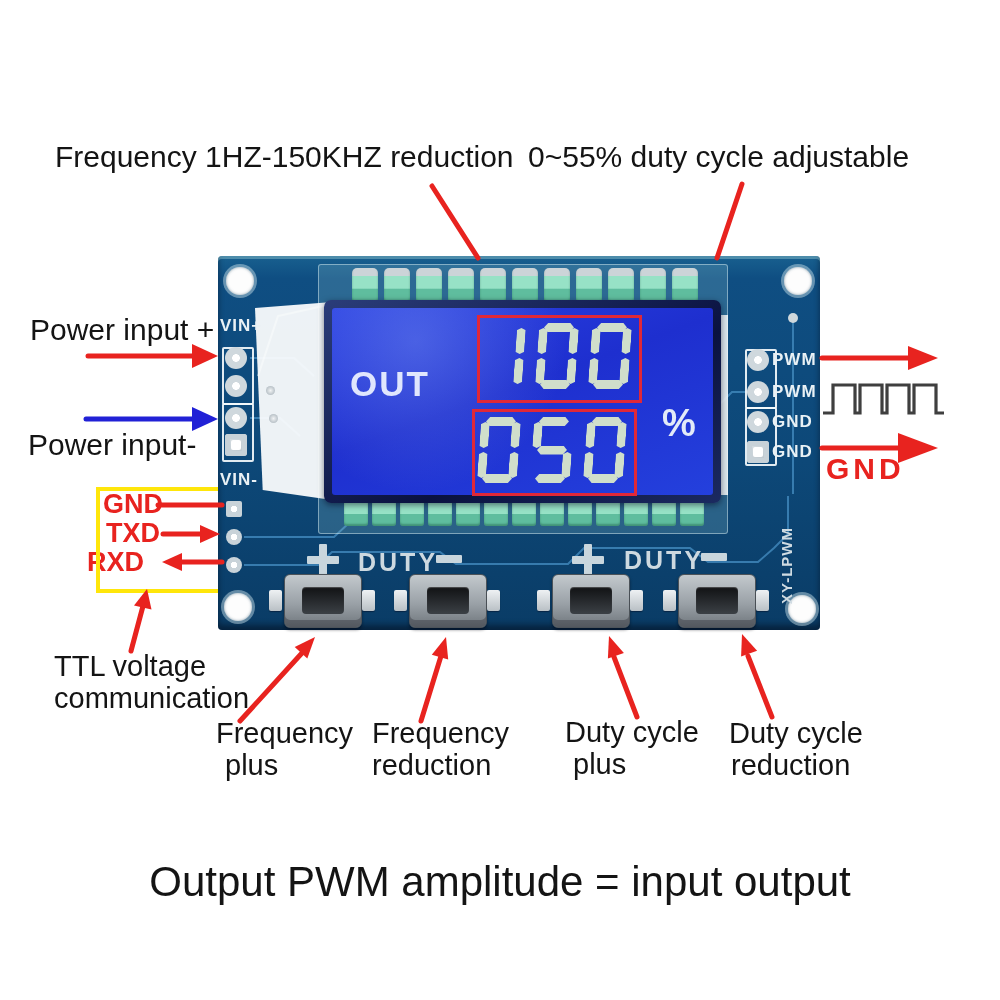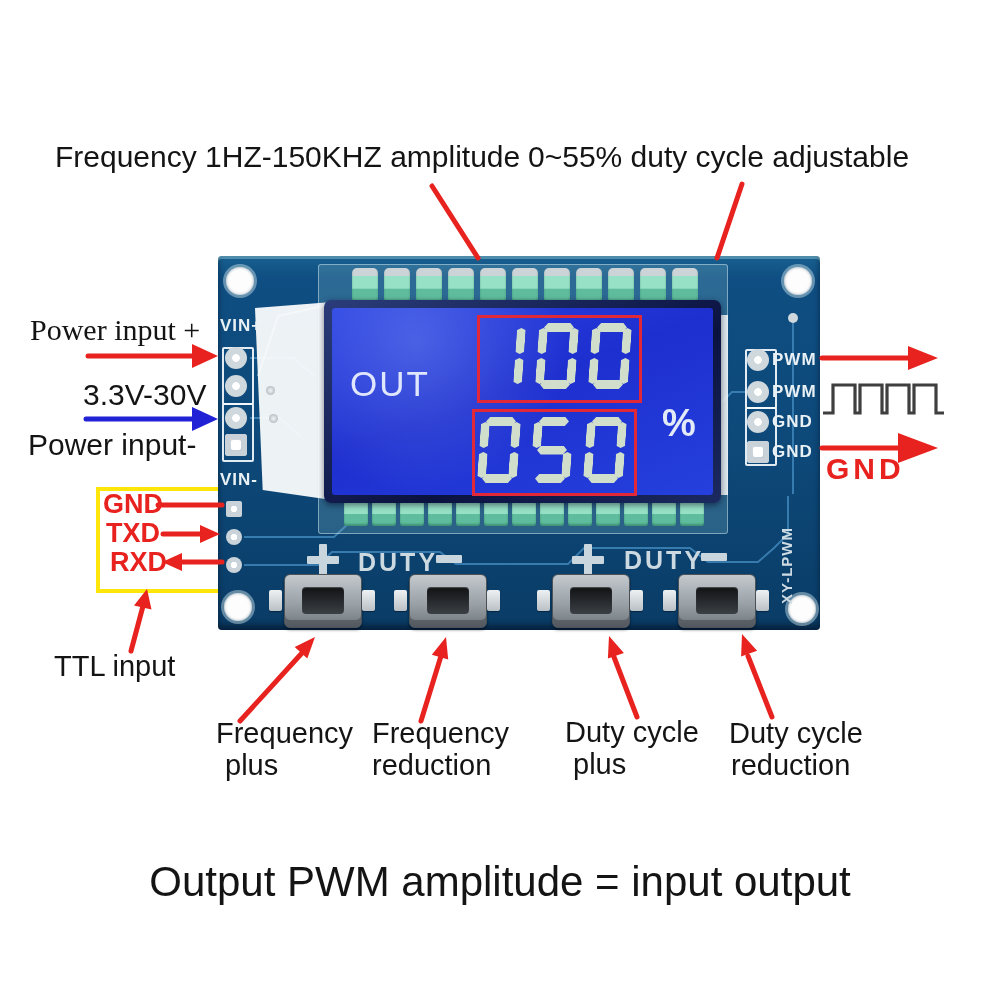--- a/index.html
+++ b/index.html
@@ -31,21 +31,21 @@
   .zrow{position:absolute;display:flex;}
   .zc{border-radius:5px 5px 3px 3px;
       background:linear-gradient(180deg,#ccd4d8 0 24%,#97e2c6 25% 60%,#5fbd9e 61% 100%);
       box-shadow:inset 0 -2px 2px rgba(20,80,60,.4);}
   #lcd-frame{position:absolute;left:106px;top:44px;width:397px;height:203px;border-radius:7px;
          background:linear-gradient(150deg,#2b3d7a,#0a1240 60%,#1b2a60);
          box-shadow:0 2px 6px rgba(0,0,20,.5);}
   #lcd{position:absolute;left:8px;top:8px;width:381px;height:187px;border-radius:3px;
        background:radial-gradient(circle at 22% 18%, rgba(170,200,255,.28), transparent 45%),
                   linear-gradient(160deg,#2a40e2 0%,#1e2fcf 45%,#2440dd 100%);}
-  #out-label{position:absolute;left:18px;top:56px;font-size:35px;font-weight:400;
+  #out-label{position:absolute;left:18px;top:56px;font-size:35px;font-weight:700;
        color:#e9efff;letter-spacing:2px;opacity:.95;}
   #pct{position:absolute;left:330px;top:94px;font-size:38px;font-weight:700;color:#e2eaf8;}
   .valbox{position:absolute;border:3px solid #e02838;}
   .digits{position:absolute;display:flex;gap:13px;}
   .dig{position:relative;width:40px;height:66px;transform:skewX(-4deg);}
   .sg{position:absolute;background:#d6e4ca;opacity:.97;}
   .sh{height:9px;left:5px;width:30px;clip-path:polygon(13% 0,87% 0,100% 50%,87% 100%,13% 100%,0 50%);}
   .sv{width:9px;height:26px;clip-path:polygon(0 9%,50% 0,100% 9%,100% 91%,50% 100%,0 91%);}
   
   .btn{position:absolute;width:76px;height:52px;border-radius:6px;
@@ -73,34 +73,34 @@
   #ybox{position:absolute;left:96px;top:487px;width:128px;height:98px;border:4px solid #ffe60a;z-index:1;}
   #overlay{position:absolute;left:0;top:0;width:1000px;height:1000px;z-index:5;pointer-events:none;}
   .co{line-height:32px;}
   #caption{position:absolute;left:0;top:858px;width:1000px;text-align:center;font-size:42px;color:#141414;}
 </style>
 </head>
 <body>
 
 <div id="canvas">
 
-  <div class="blk" style="left:55px;top:140px;">Frequency 1HZ-150KHZ amplitude</div>
+  <div class="blk" style="left:55px;top:140px;">Frequency 1HZ-150KHZ reduction</div>
   <div class="blk" style="left:528px;top:140px;">0~55% duty cycle adjustable</div>
 
-  <div class="blk" style="left:30px;top:313px;font-family:Liberation Serif, serif;">Power input +</div>
-  <div class="blk" style="left:83px;top:378px;">3.3V-30V</div>
+  <div class="blk" style="left:30px;top:313px;">Power input +</div>
   <div class="blk" style="left:28px;top:428px;">Power input-</div>
 
   <div id="ybox"></div>
   <div class="blk red-t" style="left:103px;top:489px;font-size:27px;">GND</div>
   <div class="blk red-t" style="left:106px;top:518px;font-size:27px;">TXD</div>
-  <div class="blk red-t" style="left:110px;top:547px;font-size:27px;">RXD</div>
+  <div class="blk red-t" style="left:87px;top:547px;font-size:27px;">RXD</div>
 
   <div class="blk co" style="left:54px;top:650px;font-size:29px;">
-    <div>TTL input</div>
+    <div>TTL voltage</div>
+    <div>communication</div>
   </div>
 
   <div class="blk red-t" style="left:826px;top:452px;font-size:30px;letter-spacing:4px;">GND</div>
 
   <div class="blk co" style="left:216px;top:717px;font-size:29px;">
     <div>Frequency</div>
     <div style="margin-left:9px;">plus</div>
   </div>
   <div class="blk co" style="left:372px;top:717px;font-size:29px;">
     <div>Frequency</div>

